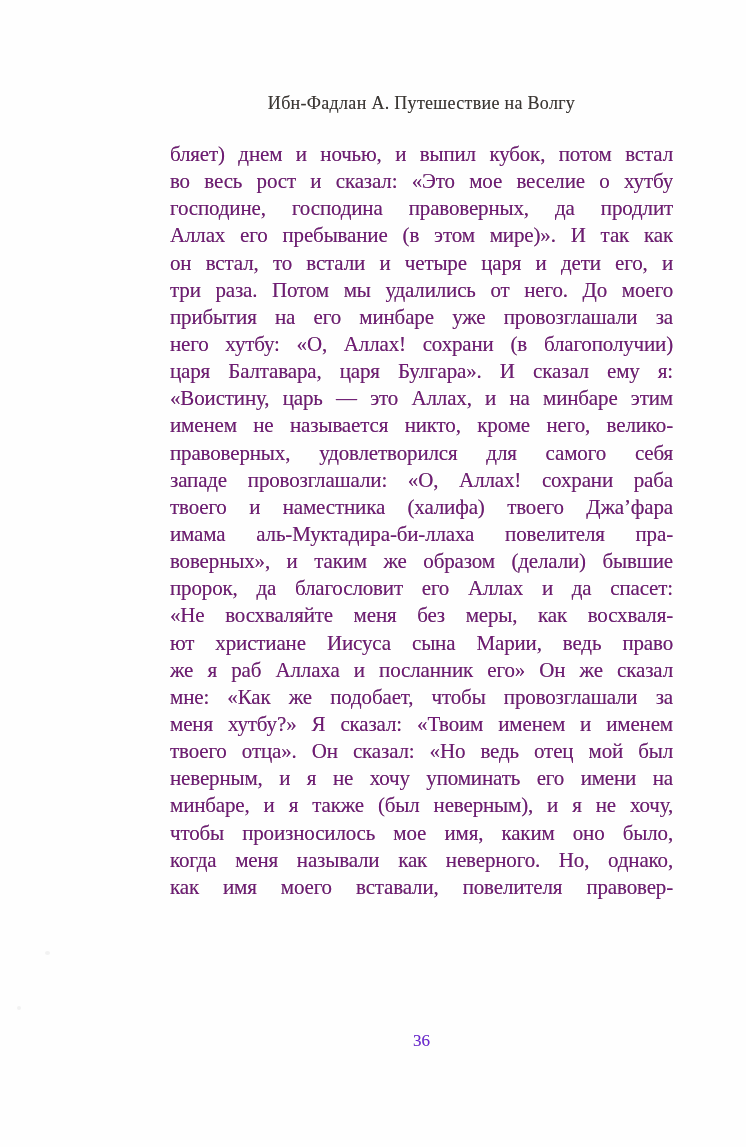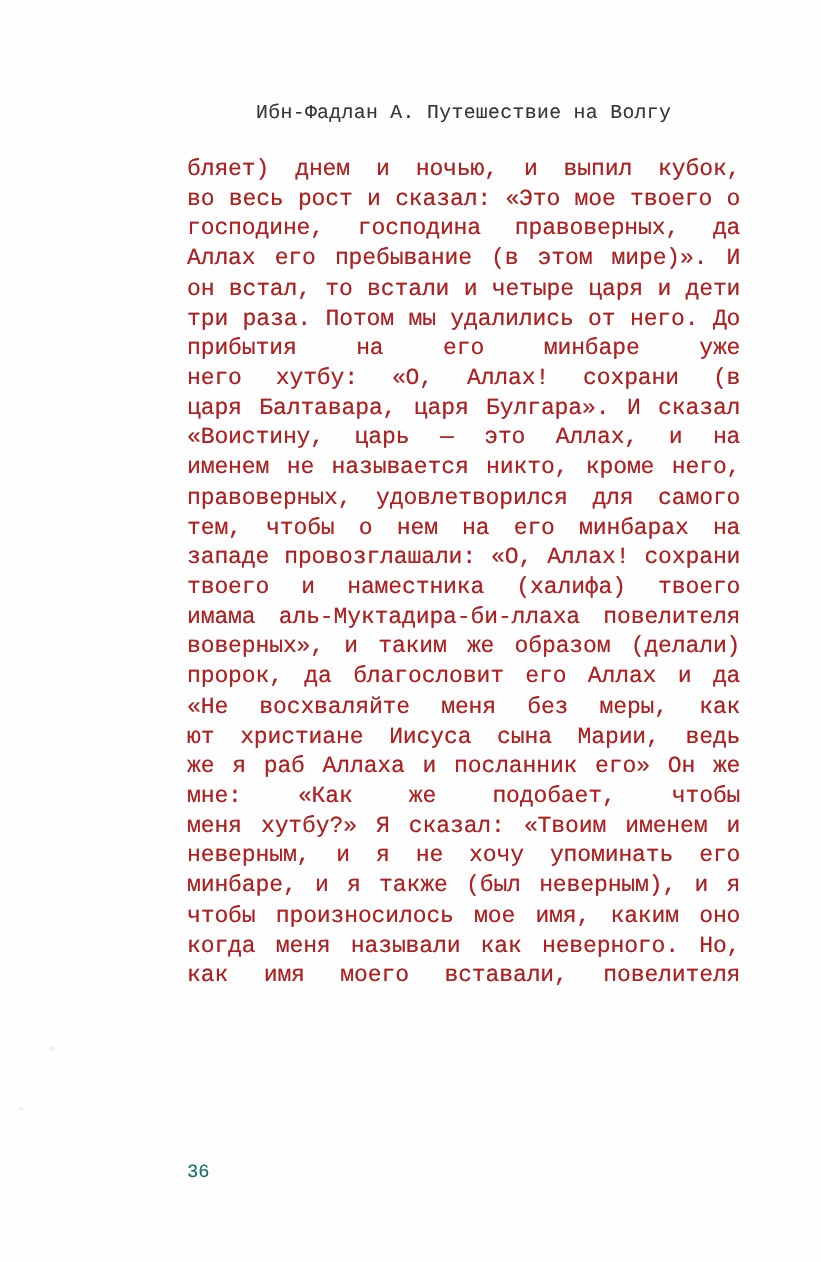--- a/index.html
+++ b/index.html
@@ -1,21 +1,21 @@
 <!DOCTYPE html>
 <html><head>
 <meta charset="utf-8">
 <style>
   html, body { margin: 0; padding: 0; background: #ffffff; }
   .page {
     position: relative;
     width: 746px;
     height: 1147px;
     background: #fefefe;
-    font-family: Liberation Mono, monospace;
+    font-family: Liberation Serif, serif;
     color: #322e2b;
     overflow: hidden;
   }
   .running-title {
     position: absolute;
     top: 93px;
     left: 170px;
     width: 503px;
     text-align: center;
     font-size: 18px;
@@ -30,70 +30,71 @@
     width: 503px;
   }
   .line {
     font-size: 21px;
     line-height: 27.15px;
     letter-spacing: -0.15px;
     text-align: justify;
     text-align-last: justify;
     height: 27.15px;
     overflow: hidden;
-    color: #b91c1c;
+    color: #701a75;
     text-shadow: 0 0 0.6px rgba(48,44,41,0.55);
   }
   .page-number {
     position: absolute;
-    top: 1057px;
+    top: 1031px;
     left: 170px;
     width: 503px;
+    text-align: center;
     font-size: 17px;
-    color: #0f766e;
+    color: #6d28d9;
     text-shadow: 0 0 0.5px rgba(59,55,52,0.4);
   }
   .speck {
     position: absolute;
     border-radius: 50%;
     background: rgba(80,80,80,0.07);
   }
   .speck1 { left: 45px; top: 951px; width: 5px; height: 4px; }
   .speck2 { left: 17px; top: 1006px; width: 4px; height: 4px; }
 </style>
 </head>
 <body>
 
 <div class="page">
   <div class="running-title">Ибн-Фадлан А. Путешествие на Волгу</div>
 
   <div class="body-text">
       <div class="line">бляет) днем и ночью, и выпил кубок, потом встал</div>
-      <div class="line">во весь рост и сказал: «Это мое твоего о моем</div>
+      <div class="line">во весь рост и сказал: «Это мое веселие о хутбу</div>
       <div class="line">господине, господина правоверных, да продлит</div>
       <div class="line">Аллах его пребывание (в этом мире)». И так как</div>
       <div class="line">он встал, то встали и четыре царя и дети его, и</div>
       <div class="line">три раза. Потом мы удалились от него. До моего</div>
       <div class="line">прибытия на его минбаре уже провозглашали за</div>
       <div class="line">него хутбу: «О, Аллах! сохрани (в благополучии)</div>
       <div class="line">царя Балтавара, царя Булгара». И сказал ему я:</div>
       <div class="line">«Воистину, царь — это Аллах, и на минбаре этим</div>
       <div class="line">именем не называется никто, кроме него, велико-</div>
       <div class="line">правоверных, удовлетворился для самого себя</div>
-      <div class="line">тем, чтобы о нем на его минбарах на востоке и</div>
       <div class="line">западе провозглашали: «О, Аллах! сохрани раба</div>
       <div class="line">твоего и наместника (халифа) твоего Джа’фара</div>
       <div class="line">имама аль-Муктадира-би-ллаха повелителя пра-</div>
       <div class="line">воверных», и таким же образом (делали) бывшие</div>
       <div class="line">пророк, да благословит его Аллах и да спасет:</div>
       <div class="line">«Не восхваляйте меня без меры, как восхваля-</div>
       <div class="line">ют христиане Иисуса сына Марии, ведь право</div>
       <div class="line">же я раб Аллаха и посланник его» Он же сказал</div>
       <div class="line">мне: «Как же подобает, чтобы провозглашали за</div>
       <div class="line">меня хутбу?» Я сказал: «Твоим именем и именем</div>
+      <div class="line">твоего отца». Он сказал: «Но ведь отец мой был</div>
       <div class="line">неверным, и я не хочу упоминать его имени на</div>
       <div class="line">минбаре, и я также (был неверным), и я не хочу,</div>
       <div class="line">чтобы произносилось мое имя, каким оно было,</div>
       <div class="line">когда меня называли как неверного. Но, однако,</div>
       <div class="line">как имя моего вставали, повелителя правовер-</div>
     </div>
 
   <div class="page-number">36</div>
 
   <div class="speck speck1"></div>

